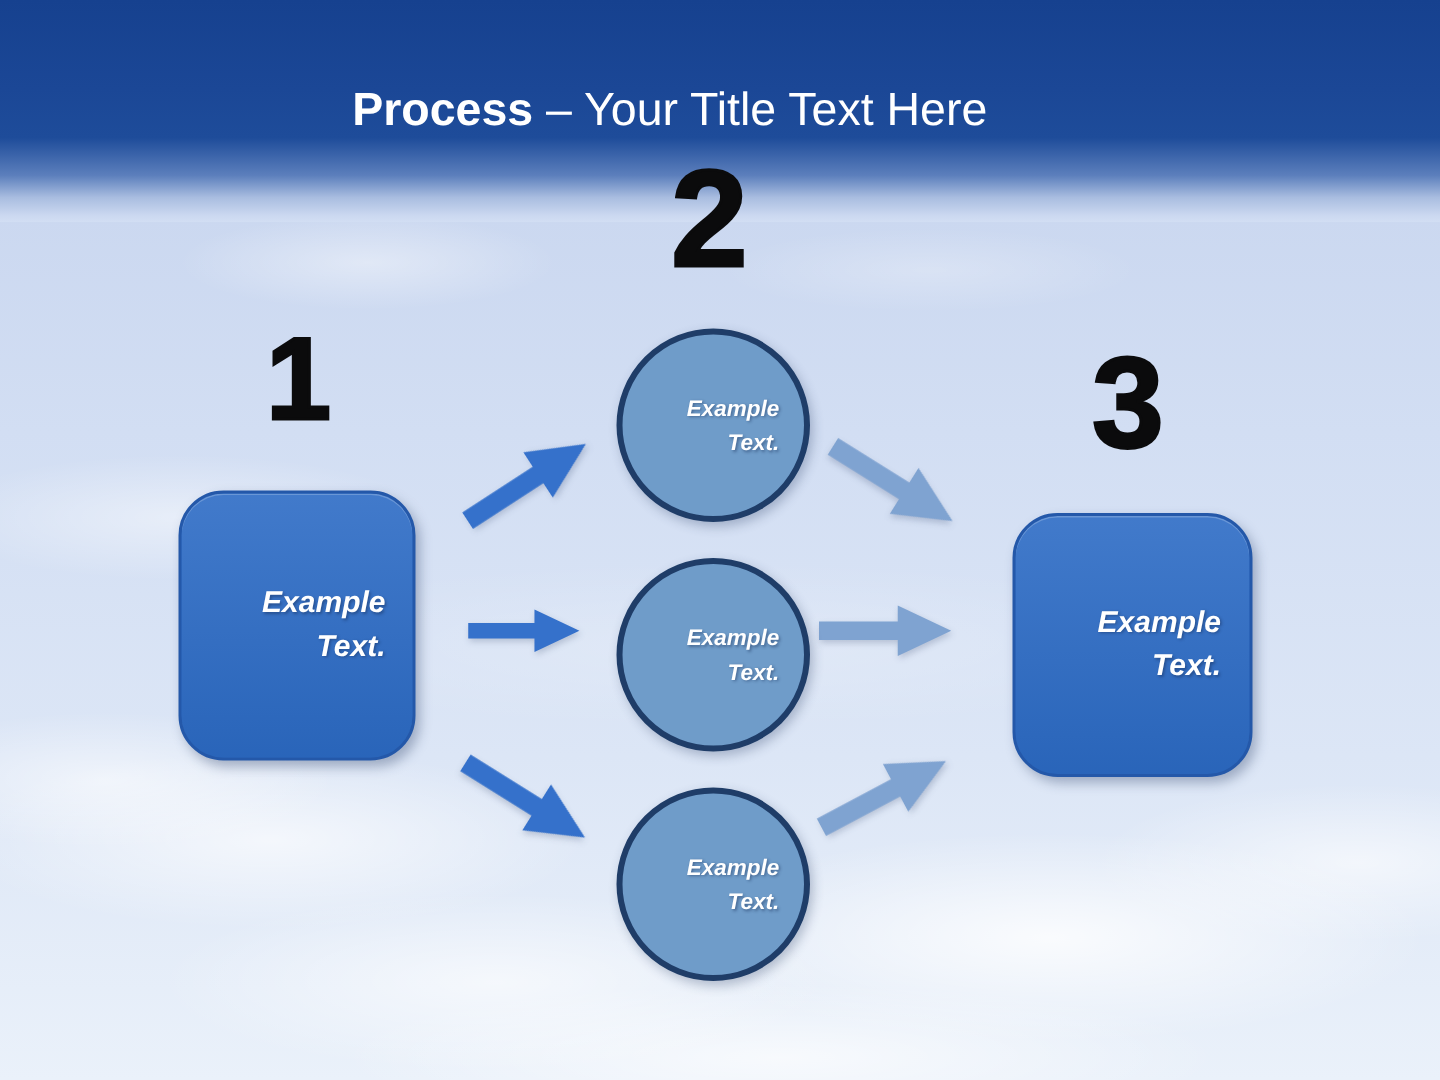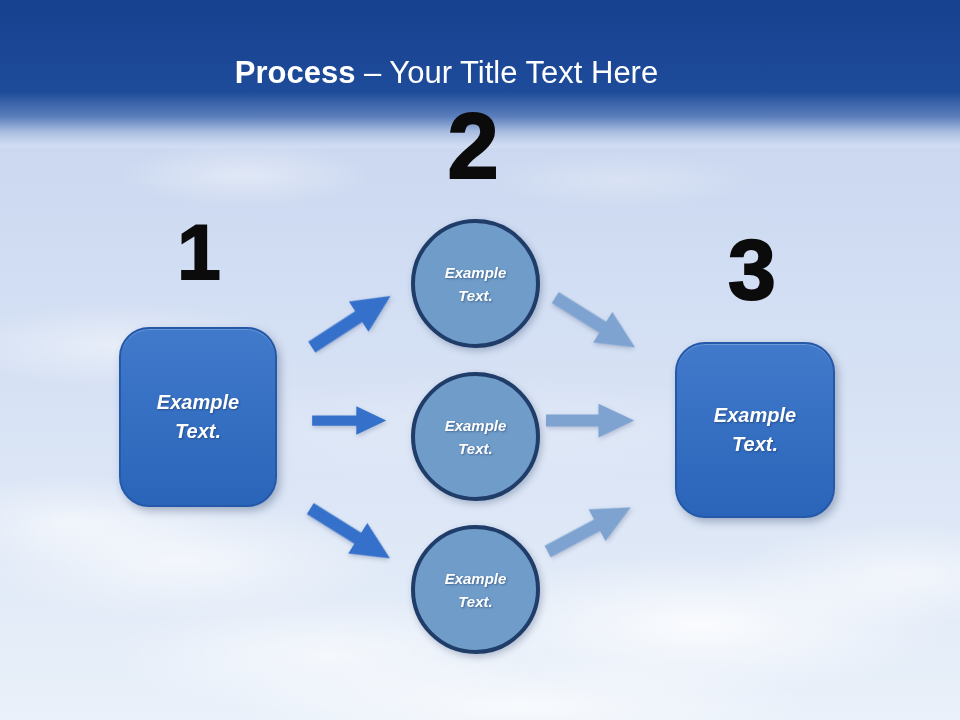--- a/index.html
+++ b/index.html
@@ -52,21 +52,21 @@
   .box-left{left:119px;top:327px;width:158px;height:180px;}
   .box-right{left:675px;top:342px;width:160px;height:176px;}
   .pcircle{left:411px;width:129px;height:129px;border-radius:50%;
     background-color:var(--circle-fill);border:4px solid var(--circle-border);
     box-shadow:2px 3px 7px rgba(40,60,100,.30);}
   .circle-top{top:219px;}
   .circle-mid{top:372px;}
   .circle-bottom{top:525px;}
 
   .shape-label{font-style:italic;font-weight:700;color:var(--label-color);
-    text-shadow:1px 1px 2px rgba(20,40,80,.45);}
+    text-shadow:1px 1px 2px rgba(20,40,80,.45);text-align:right;}
   .pbox .shape-label{font-size:20px;line-height:29px;width:118px;}
   .pcircle .shape-label{font-size:15px;line-height:23px;width:88px;}
 
   
   .arrow{position:absolute;filter:drop-shadow(1px 2px 2px rgba(30,50,90,.22));}
   .arrow.dark polygon{fill:var(--arrow-dark);}
   .arrow.light polygon{fill:var(--arrow-light);}
   .a-left-top{left:304px;top:295px;transform:rotate(-33deg);}
   .a-left-mid{left:312px;top:400px;}
   .a-left-bottom{left:303px;top:508px;transform:rotate(32deg);}

